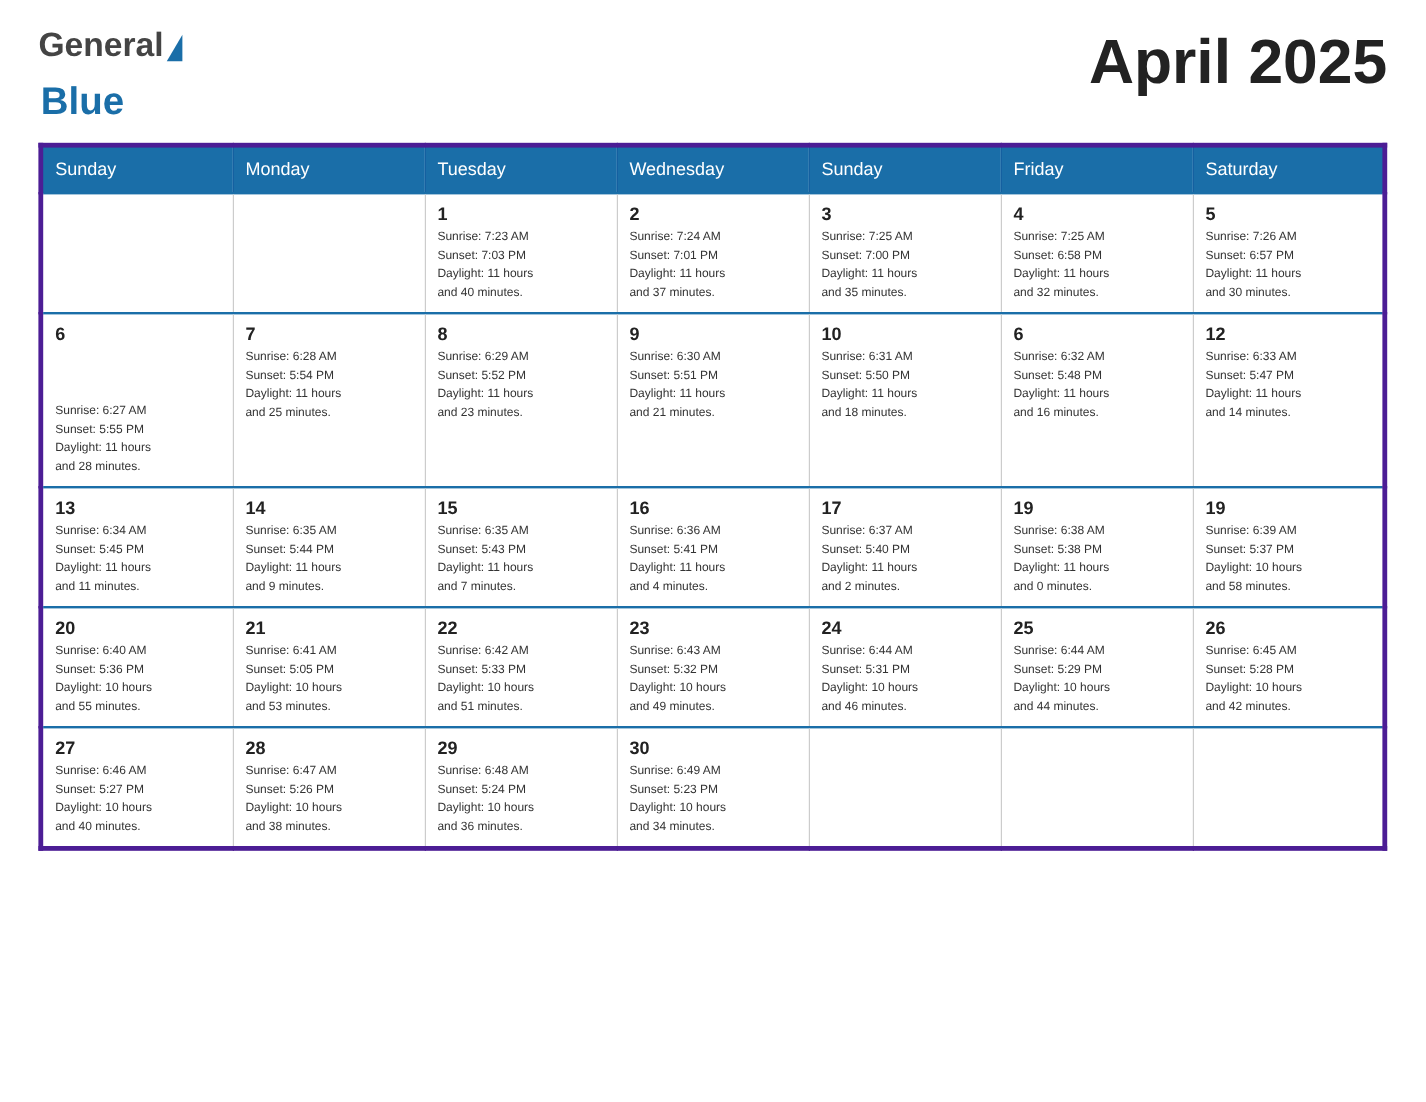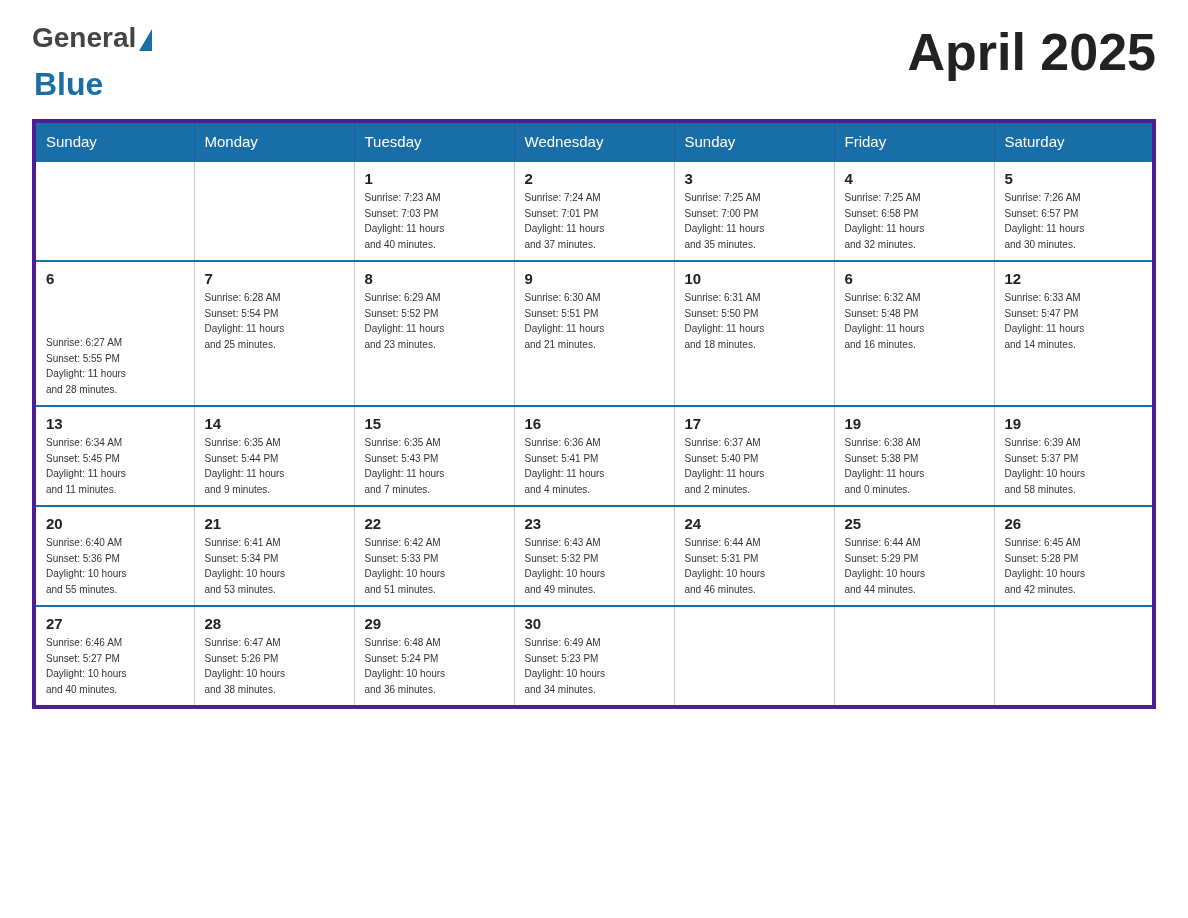--- a/index.html
+++ b/index.html
@@ -280,21 +280,21 @@
         <td>
           <span class="day-number">20</span>
           <div class="day-info" style="white-space: pre-line;">Sunrise: 6:40 AM
 Sunset: 5:36 PM
 Daylight: 10 hours
 and 55 minutes.</div>
         </td>
         <td>
           <span class="day-number">21</span>
           <div class="day-info" style="white-space: pre-line;">Sunrise: 6:41 AM
-Sunset: 5:34 PM
+Sunset: 5:05 PM
 Daylight: 10 hours
 and 53 minutes.</div>
         </td>
         <td>
           <span class="day-number">22</span>
           <div class="day-info" style="white-space: pre-line;">Sunrise: 6:42 AM
 Sunset: 5:33 PM
 Daylight: 10 hours
 and 51 minutes.</div>
         </td>

